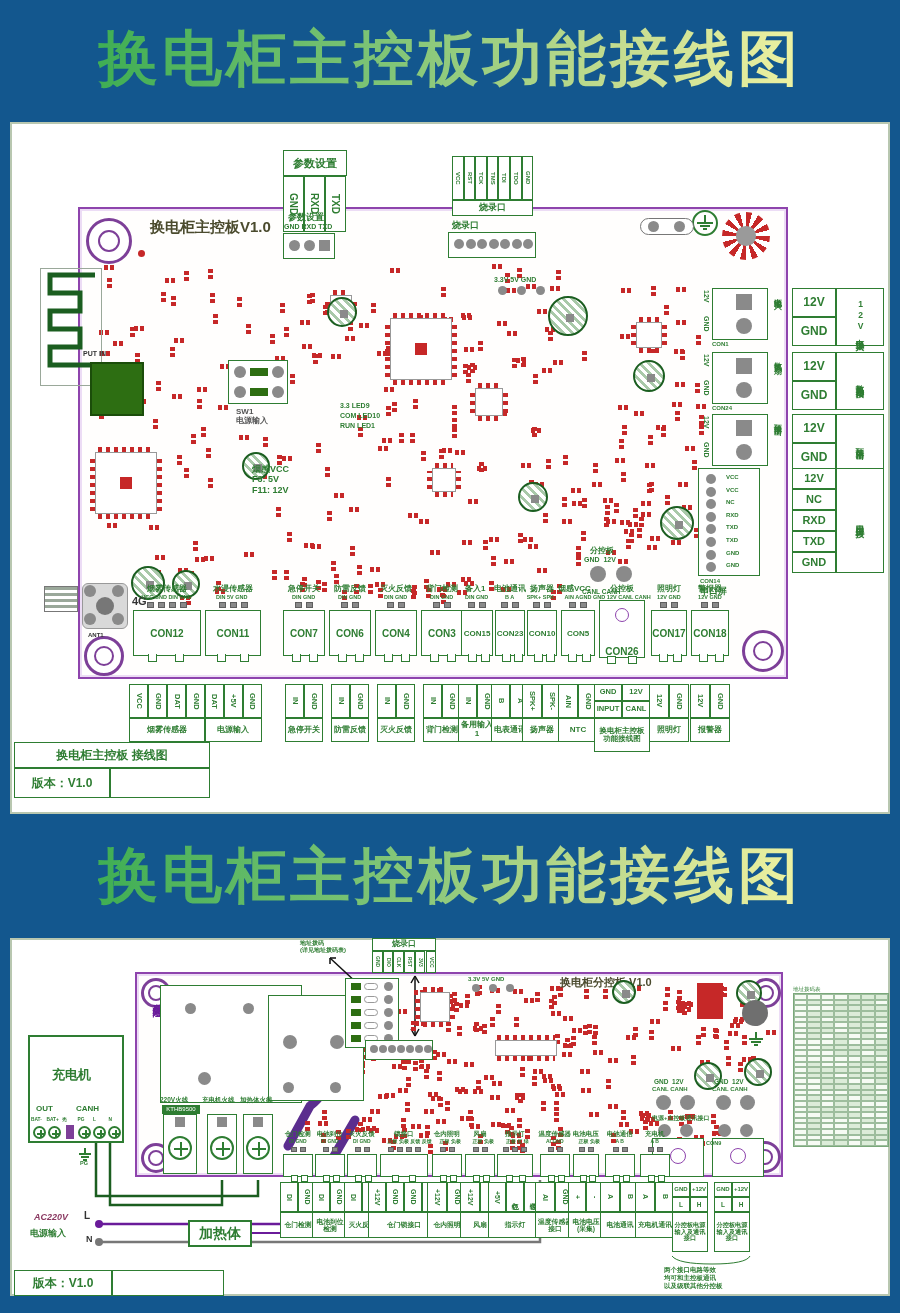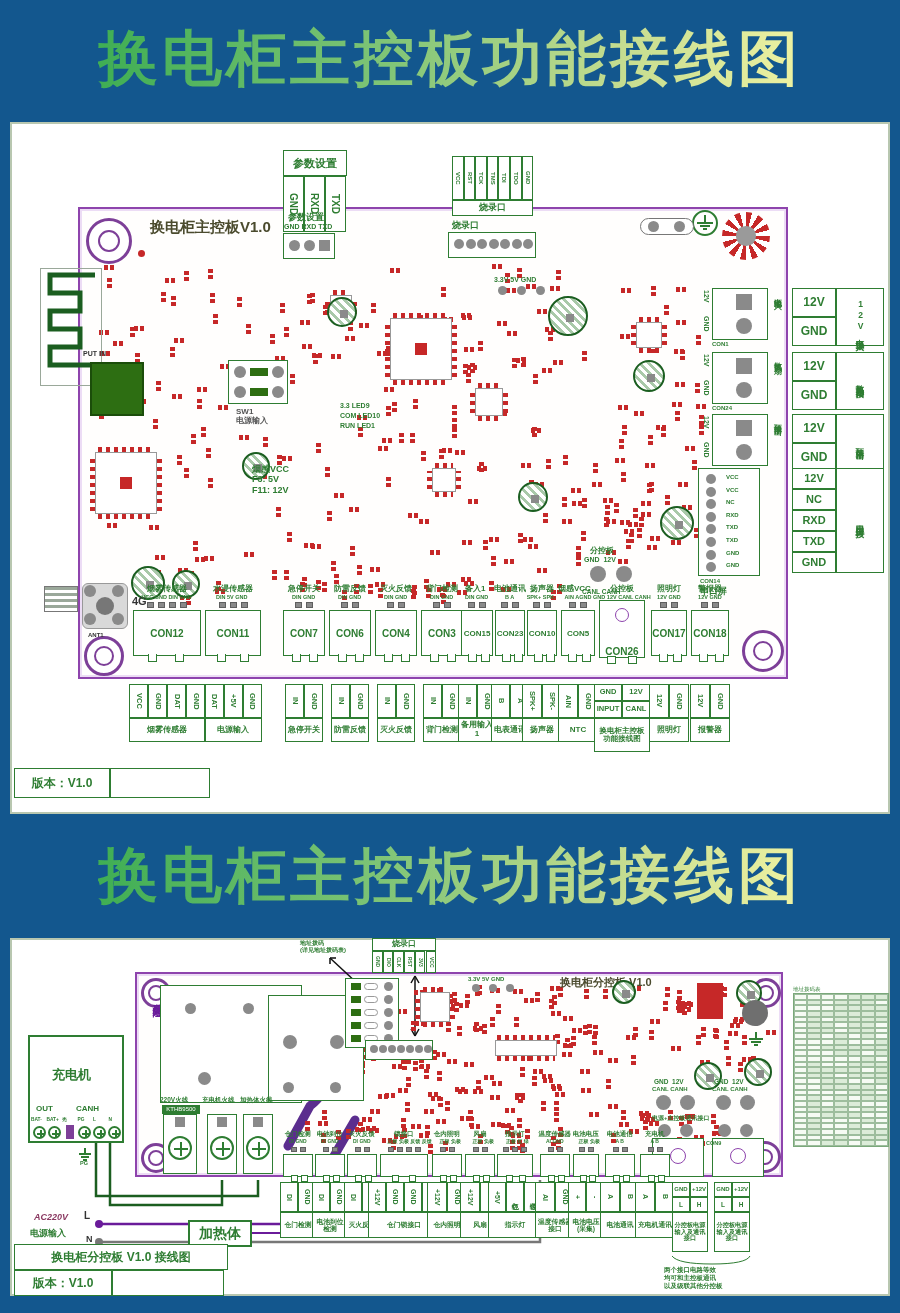--- a/index.html
+++ b/index.html
@@ -63,29 +63,29 @@
       <path d="M415,976 l-4,7 M415,976 l4,7" fill="none" stroke="#111" stroke-width="1.5" stroke-linecap="butt"></path>
       <path d="M415,1036 l-4,-7 M415,1036 l4,-7" fill="none" stroke="#111" stroke-width="1.5" stroke-linecap="butt"></path>
       <path d="M96,1140 V1196 H258 V1180" fill="none" stroke="#1b5e20" stroke-width="2.5" stroke-linecap="butt"></path>
       <path d="M110,1140 V1205 H222 V1180" fill="none" stroke="#1b5e20" stroke-width="2.5" stroke-linecap="butt"></path>
       <path d="M100,1224 H345 V1182" fill="none" stroke="#6a1b9a" stroke-width="2.5" stroke-linecap="butt"></path>
       <path d="M100,1242 H540 V1180" fill="none" stroke="#777" stroke-width="2.5" stroke-linecap="butt"></path>
       <path d="M252,1233 H310 V1225" fill="none" stroke="#6a1b9a" stroke-width="2" stroke-linecap="butt"></path>
       <path d="M672,1256 q6,8 40,8 q34,0 38,-8" fill="none" stroke="#2e7d32" stroke-width="1" stroke-linecap="butt"></path>
     </svg>
 
+  <div class="abs tb" style="left:14px;top:742px;width:196px;height:26px;font-size:12px;font-weight:bold;z-index:6;">
+      <span>换电柜主控板 接线图</span>
+    </div>
   <div class="abs tb" style="left:14px;top:768px;width:96px;height:30px;font-size:12px;font-weight:bold;z-index:6;">
       <span>版本：</span>
       <span>V1.0</span>
     </div>
   <div class="abs tb" style="left:110px;top:768px;width:100px;height:30px;z-index:6;"></div>
 
-  <div class="abs tb" style="left:14px;top:1244px;width:214px;height:26px;font-size:12px;font-weight:bold;z-index:6;">
-      <span>换电柜分控板 V1.0 接线图</span>
-    </div>
   <div class="abs tb" style="left:14px;top:1270px;width:98px;height:26px;font-size:12px;font-weight:bold;z-index:6;">
       <span>版本：</span>
       <span>V1.0</span>
     </div>
   <div class="abs tb" style="left:112px;top:1270px;width:112px;height:26px;z-index:6;"></div>
 
 <div class="abs " style="left: 451.542px; top: 418.021px; z-index: 4;">
       <i class="abs smd" style="width: 5px; height: 4px;"></i>
       <i class="abs smd" style="width: 5px; height: 4px; top: 6px;"></i>
     </div>

